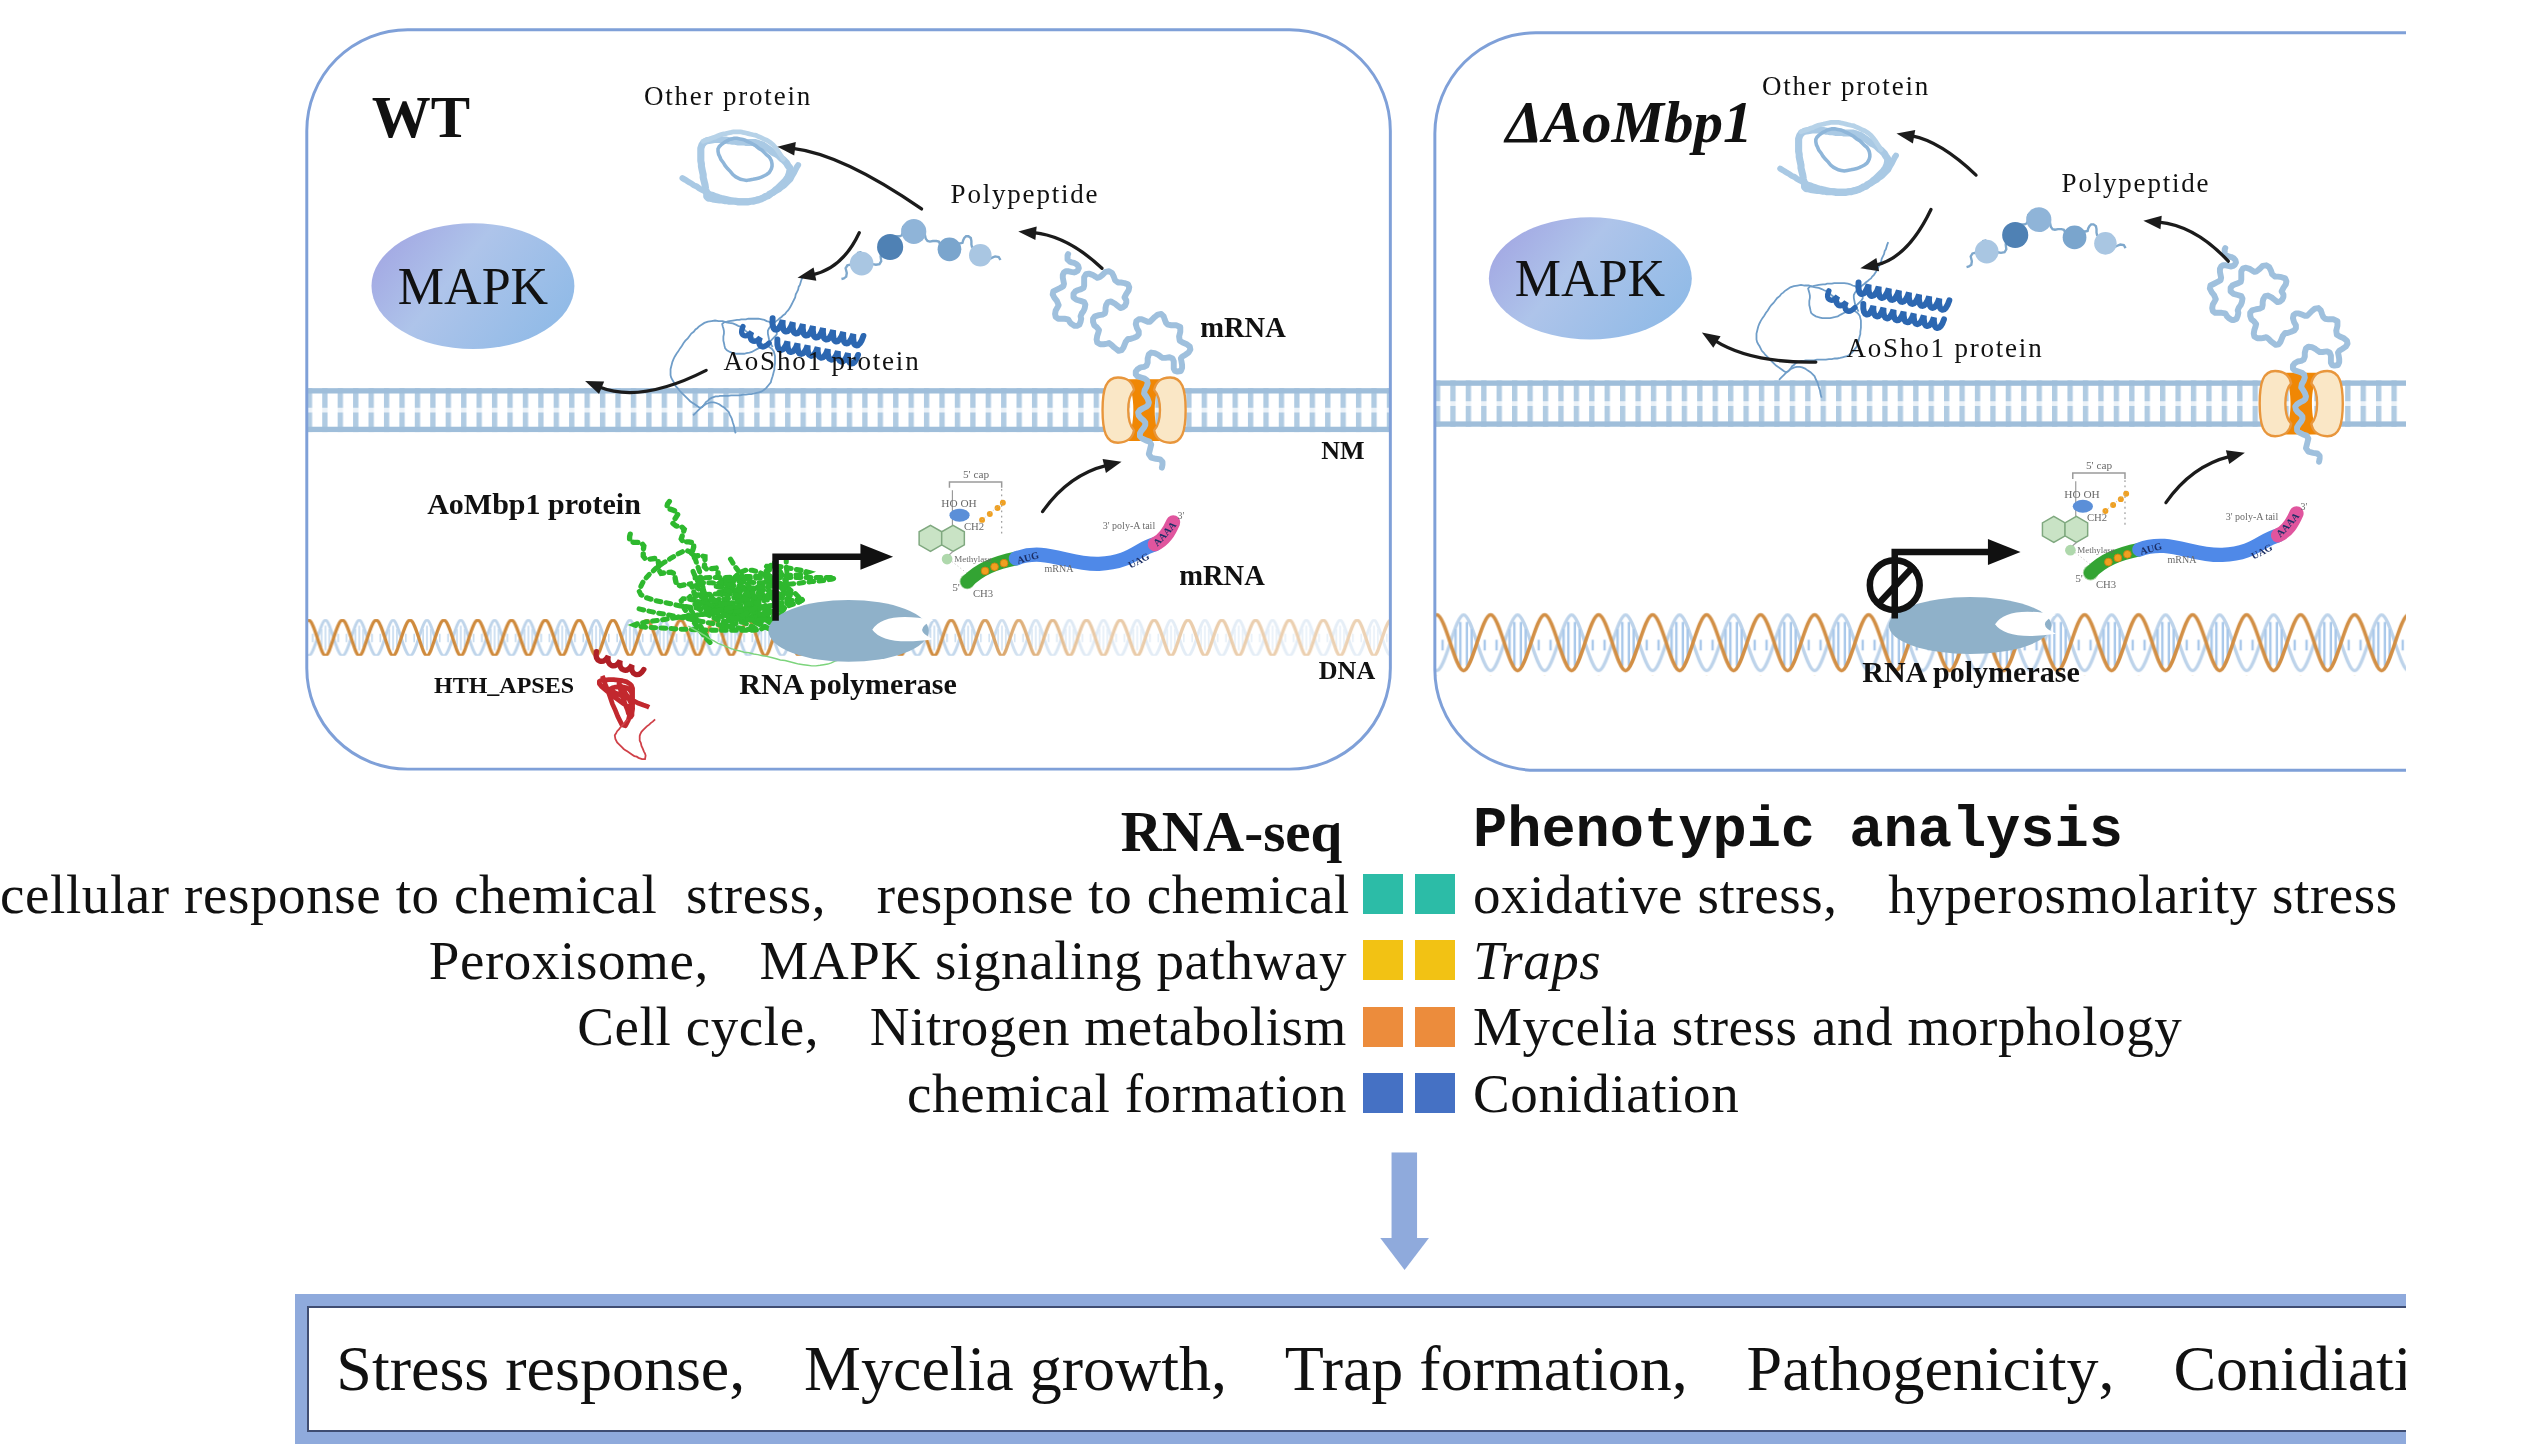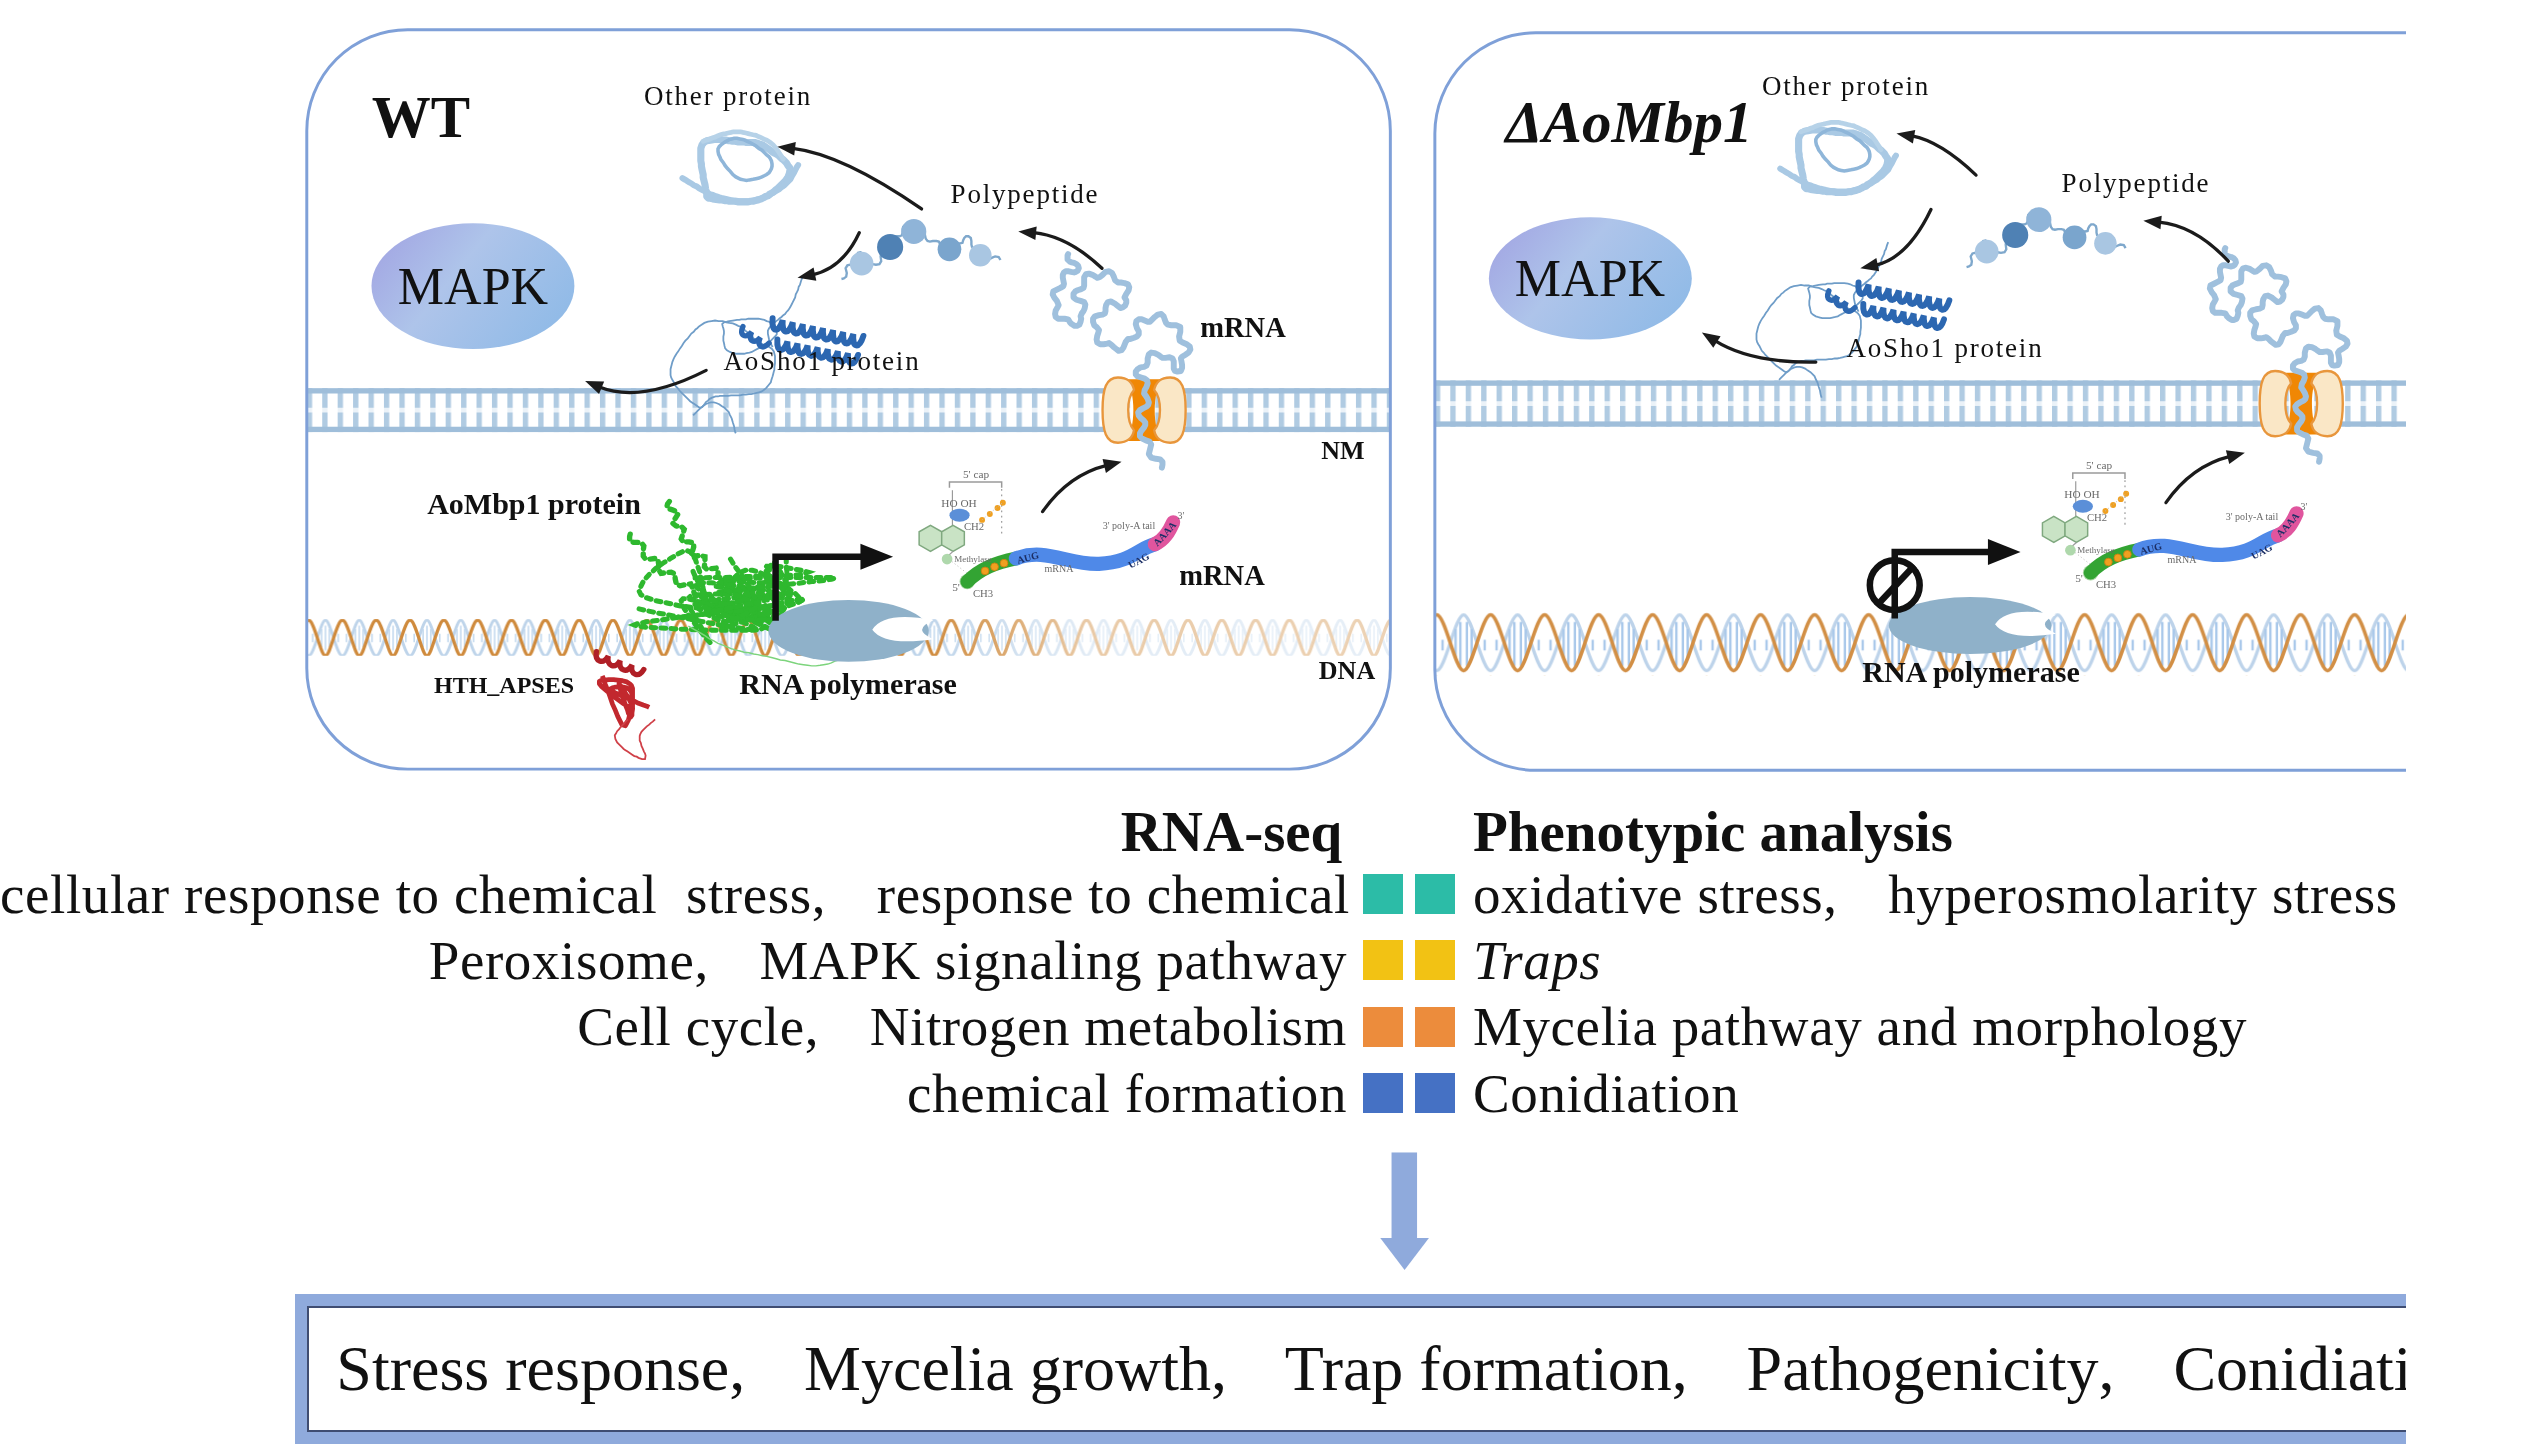--- a/index.html
+++ b/index.html
@@ -338,38 +338,38 @@
 <div class="lbl tiny" style="font-size:9px;left:2096px;top:550px;transform:translate(-50%,-50%);">Methylase</div>
 <div class="lbl tiny" style="font-size:11.3px;left:2079px;top:579px;transform:translate(-50%,-50%);">5'</div>
 <div class="lbl tiny" style="font-size:10.7px;left:2106px;top:584px;transform:translate(-50%,-50%);">CH3</div>
 <div class="lbl tiny navy" style="font-size:10px;left:2151px;top:549px;transform:translate(-50%,-50%) rotate(-15deg);">AUG</div>
 <div class="lbl tiny" style="font-size:10px;left:2182px;top:560px;transform:translate(-50%,-50%);">mRNA</div>
 <div class="lbl tiny navy" style="font-size:10px;left:2262px;top:552px;transform:translate(-50%,-50%) rotate(-28deg);">UAG</div>
 <div class="lbl tiny navy" style="font-size:10px;left:2288px;top:525px;transform:translate(-50%,-50%) rotate(-48deg);">AAAA</div>
 <div class="lbl tiny" style="font-size:10px;left:2252px;top:517px;transform:translate(-50%,-50%);">3' poly-A tail</div>
 <div class="lbl tiny" style="font-size:10px;left:2304px;top:507px;transform:translate(-50%,-50%);">3'</div>
 <div class="hleft cjk" style="top:831px;padding-right:4.7px;box-sizing:border-box;padding-left:13px;">RNA-seq</div>
-<div class="hright cjk" style="top:831px;">Phenotypic analysis</div>
+<div class="hright cjk" style="top:831px;font-family:Liberation Mono, monospace;">Phenotypic analysis</div>
 <div class="lrow">
   <div class="lleft cjk" style="top:894px;">cellular response to chemical  stress<span class="ideo">,</span> response to chemical</div>
   <div class="sq" style="left: 1363px; top: 874px; background: rgb(44, 188, 167);"></div>
   <div class="sq" style="left: 1415px; top: 874px; background: rgb(44, 188, 167);"></div>
   <div class="lright cjk" style="top:894px;">oxidative stress<span class="ideo">,</span> hyperosmolarity stress</div>
 </div>
 <div class="lrow">
   <div class="lleft cjk" style="top:960px;">Peroxisome<span class="ideo">,</span> MAPK signaling pathway</div>
   <div class="sq" style="left: 1363px; top: 940px; background: rgb(242, 194, 20);"></div>
   <div class="sq" style="left: 1415px; top: 940px; background: rgb(242, 194, 20);"></div>
   <div class="lright cjk" style="top:960px;font-style:italic;">Traps</div>
 </div>
 <div class="lrow">
   <div class="lleft cjk" style="top:1026px;">Cell cycle<span class="ideo">,</span> Nitrogen metabolism</div>
   <div class="sq" style="left: 1363px; top: 1007px; background: rgb(236, 140, 60);"></div>
   <div class="sq" style="left: 1415px; top: 1007px; background: rgb(236, 140, 60);"></div>
-  <div class="lright cjk" style="top:1026px;">Mycelia pathway and morphology</div>
+  <div class="lright cjk" style="top:1026px;">Mycelia stress and morphology</div>
 </div>
 <div class="lrow">
   <div class="lleft cjk" style="top:1093px;">chemical formation</div>
   <div class="sq" style="left: 1363px; top: 1073px; background: rgb(69, 113, 196);"></div>
   <div class="sq" style="left: 1415px; top: 1073px; background: rgb(69, 113, 196);"></div>
   <div class="lright cjk" style="top:1093px;">Conidiation</div>
 </div>
 <div id="conclusion-box">
   <div id="conclusion-inner">
     <div id="conclusion-text" class="cjk">Stress response<span class="ideo">,</span> Mycelia growth<span class="ideo">,</span> Trap formation<span class="ideo">,</span> Pathogenicity<span class="ideo">,</span> Conidiation</div>

